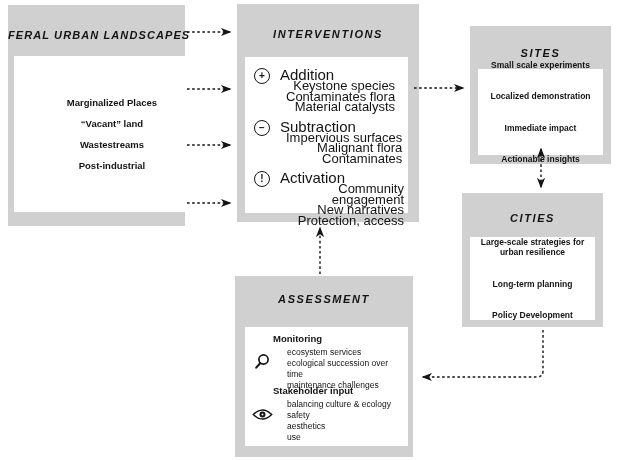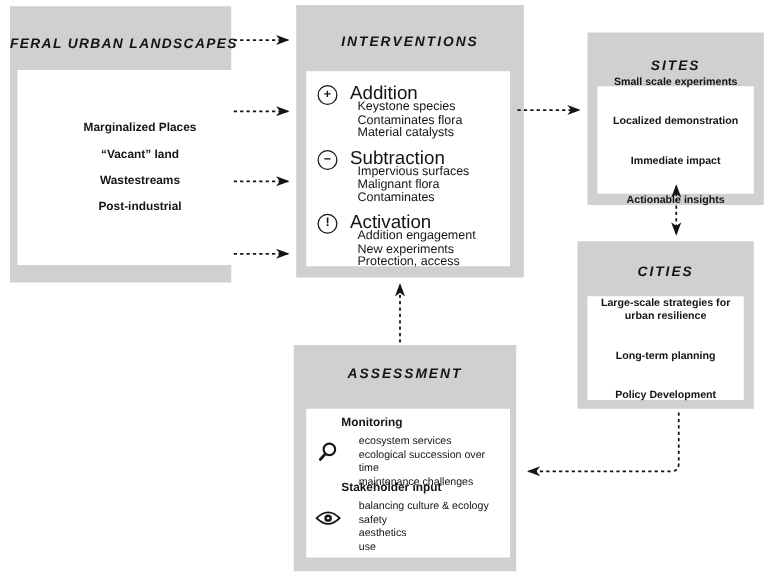--- a/index.html
+++ b/index.html
@@ -27,21 +27,21 @@
   
   .iv-wrap{padding:11px 4px 0 9px;}
   .iv-sec{display:flex;align-items:flex-start;margin-bottom:7px;}
   .circle-icon{
     width:14px;height:14px;border:1.4px solid #141414;border-radius:50%;
     display:flex;align-items:center;justify-content:center;
     font-weight:bold;font-size:10px;line-height:10px;
     margin-right:10px;margin-top:0px;flex:0 0 auto;
   }
   .iv-label{font-weight:normal;font-size:15px;line-height:13px;}
-  .iv-items{font-size:10px;line-height:10.5px;padding-left:6px;}
+  .iv-items{font-size:13px;line-height:10.5px;padding-left:6px;text-align:right;}
   
   .as-sec{position:absolute;left:6px;right:2px;display:flex;align-items:center;}
   .as-icon{flex:0 0 22px;display:flex;justify-content:center;margin-top:1px;}
   .as-label{font-weight:bold;font-size:9.5px;line-height:13px;}
   .as-items{font-size:8.5px;line-height:11px;padding-left:14px;padding-top:2px;}
   #arrow-layer{position:absolute;left:0;top:0;width:619px;height:460px;pointer-events:none;}
 </style>
 </head>
 <body>
 
@@ -83,22 +83,22 @@
               <div>Malignant flora</div>
               <div>Contaminates</div>
             </div>
           </div>
         </div>
         <div class="iv-sec">
           <span class="circle-icon">!</span>
           <div>
             <div class="iv-label">Activation</div>
             <div class="iv-items">
-              <div>Addition engagement</div>
-              <div>New experiments</div>
+              <div>Community engagement</div>
+              <div>New narratives</div>
               <div>Protection, access</div>
             </div>
           </div>
         </div>
       </div>
     </div>
   </div>
 
   <div class="gbox" style="left:470px;top:4px;width:141px;height:138px;margin-top:22px;">
     <div class="gbox-title" style="top:21px;">SITES</div>

